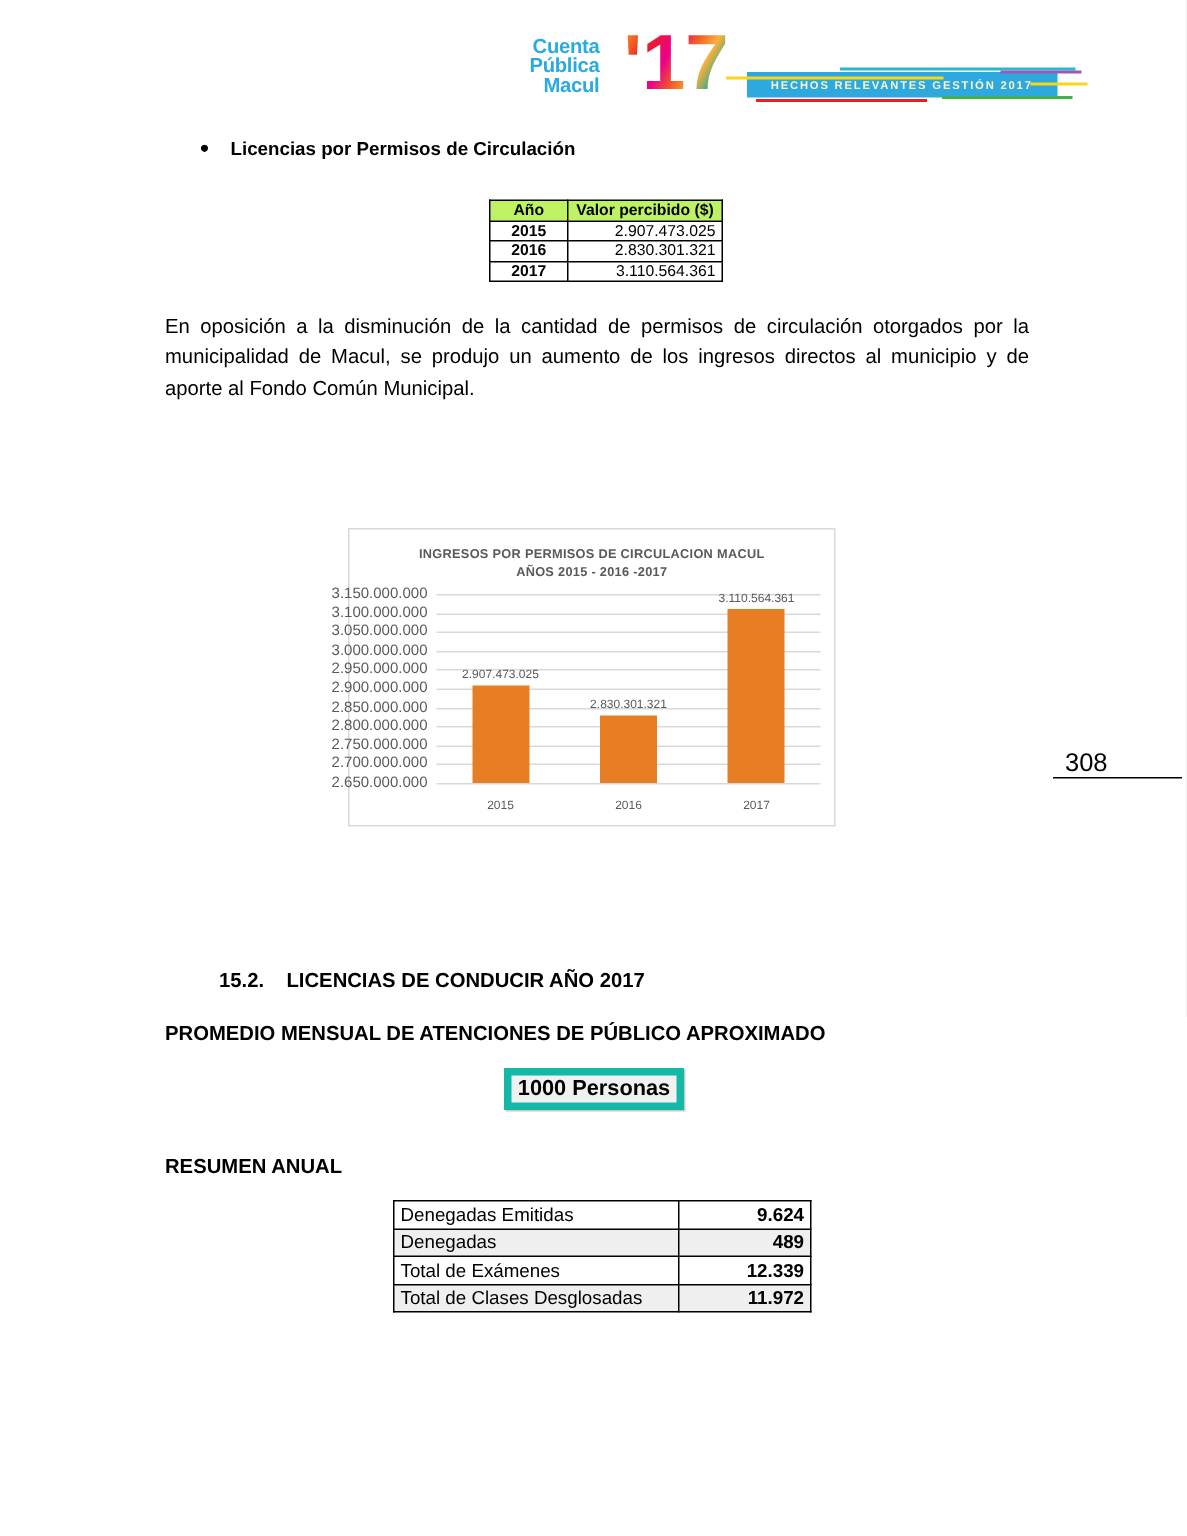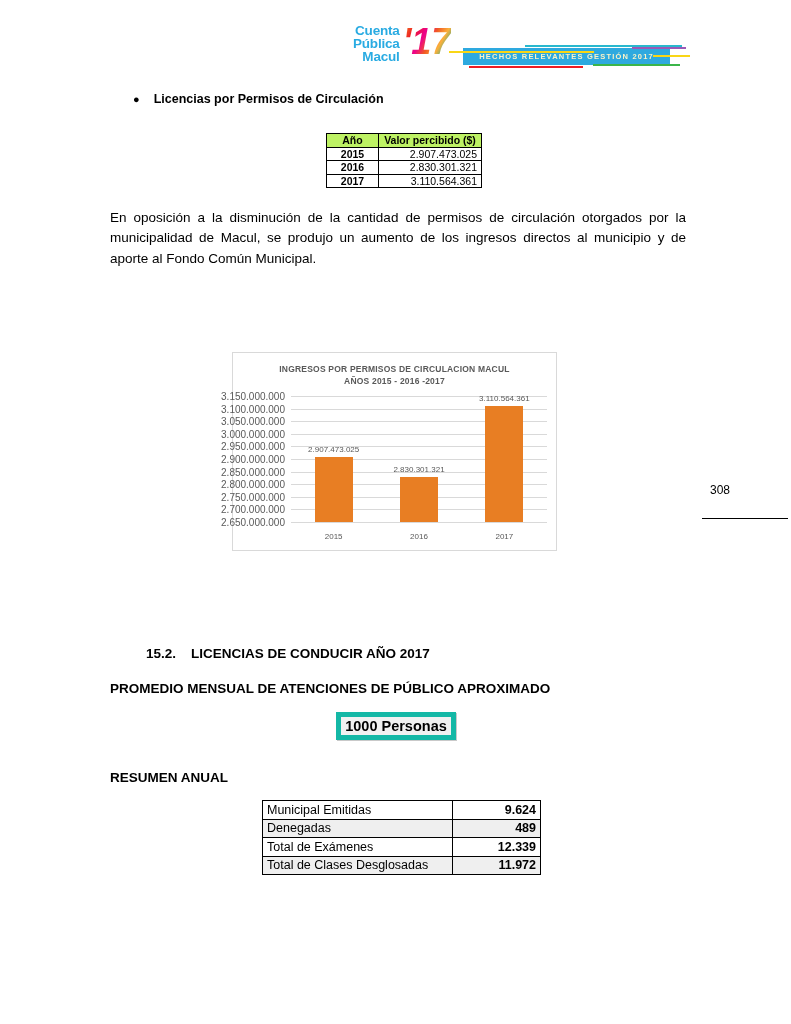--- a/index.html
+++ b/index.html
@@ -7,21 +7,21 @@
   .page {
     position:relative; width:791px; height:1024px; margin:0 auto;
     background:#ffffff; font-family:"Liberation Sans", sans-serif; color:#000;
     overflow:hidden;
   }
 
   
   .header { position:absolute; top:20px; left:353px; display:flex; align-items:flex-start; }
   .logo-text { color:#29ABE2; font-weight:bold; font-size:13.5px; line-height:13px; text-align:right; margin-top:4px; letter-spacing:-0.2px; }
   .logo-year {
-    font-size:36px; font-weight:800; font-style:italic; line-height:40px; margin-left:3px; margin-top:2px;
+    font-size:52px; font-weight:800; line-height:40px; margin-left:16px; margin-top:2px;
     background:linear-gradient(120deg,#F7931E 0%,#ED1C24 22%,#EC008C 40%,#F15A24 55%,#FBB03B 70%,#00A99D 88%,#F7931E 100%);
     -webkit-background-clip:text; background-clip:text; color:transparent;
   }
   .banner { position:relative; margin-left:12px; margin-top:28px; }
   .banner-bar {
     background:#2EA9DF; color:#FAF3C8; font-size:7.5px; font-weight:bold;
     letter-spacing:1.2px; padding:4px 16px; white-space:nowrap;
   }
   .stripe { position:absolute; height:2px; }
   .stripe-yellow { top:3px; left:-14px; width:70%; background:#F9D616; }
@@ -56,21 +56,21 @@
   .chart-y-axis { position:absolute; left:0; width:56px; top:43px; bottom:28px; }
   .y-tick-label { position:absolute; right:4px; transform:translateY(-50%); font-size:10px; color:#595959; white-space:nowrap; }
   .chart-plot-area { position:absolute; left:58px; right:9px; top:43px; bottom:28px; }
   .gridline { position:absolute; left:0; right:0; height:1px; background:#D9D9D9; }
   .bar { position:absolute; bottom:0; width:38px; transform:translateX(-50%); }
   .bar-label { position:absolute; transform:translateX(-50%); font-size:8px; color:#595959; white-space:nowrap; }
   .chart-x-axis { position:absolute; left:58px; right:9px; bottom:6px; height:12px; }
   .x-tick-label { position:absolute; top:0; transform:translateX(-50%); font-size:8px; color:#595959; }
 
   
-  .page-number { position:absolute; left:710px; top:483px; font-size:12px; }
+  .page-number { position:absolute; left:710px; top:499px; font-size:17px; }
   .page-rule { position:absolute; left:702px; top:518px; width:86px; height:1px; background:#000; }
 
   
   .section-heading { position:absolute; left:110px; top:646px; font-size:13.5px; font-weight:bold; display:flex; }
   .section-number { width:45px;margin-left:36px; }
   .promedio-heading { position:absolute; left:110px; top:681px; font-size:13.5px; font-weight:bold; }
   .personas-box {
     position:absolute; left:336px; top:712px; width:120px; height:28px;
     background:#F1F1F1; border:5px solid #14b8a6; box-shadow:1px 1px 0 #c9c9c9;
     display:flex; align-items:center; justify-content:center;
@@ -192,21 +192,21 @@
 
   <div class="promedio-heading">PROMEDIO MENSUAL DE ATENCIONES DE PÚBLICO APROXIMADO</div>
 
   <div class="personas-box">1000 Personas</div>
 
   <div class="resumen-heading">RESUMEN ANUAL</div>
 
   <table class="resumen-table">
     <tbody>
       <tr>
-        <td class="label">Municipal Emitidas</td>
+        <td class="label">Denegadas Emitidas</td>
         <td class="value">9.624</td>
       </tr>
       <tr>
         <td class="label">Denegadas</td>
         <td class="value">489</td>
       </tr>
       <tr>
         <td class="label">Total de Exámenes</td>
         <td class="value">12.339</td>
       </tr>

